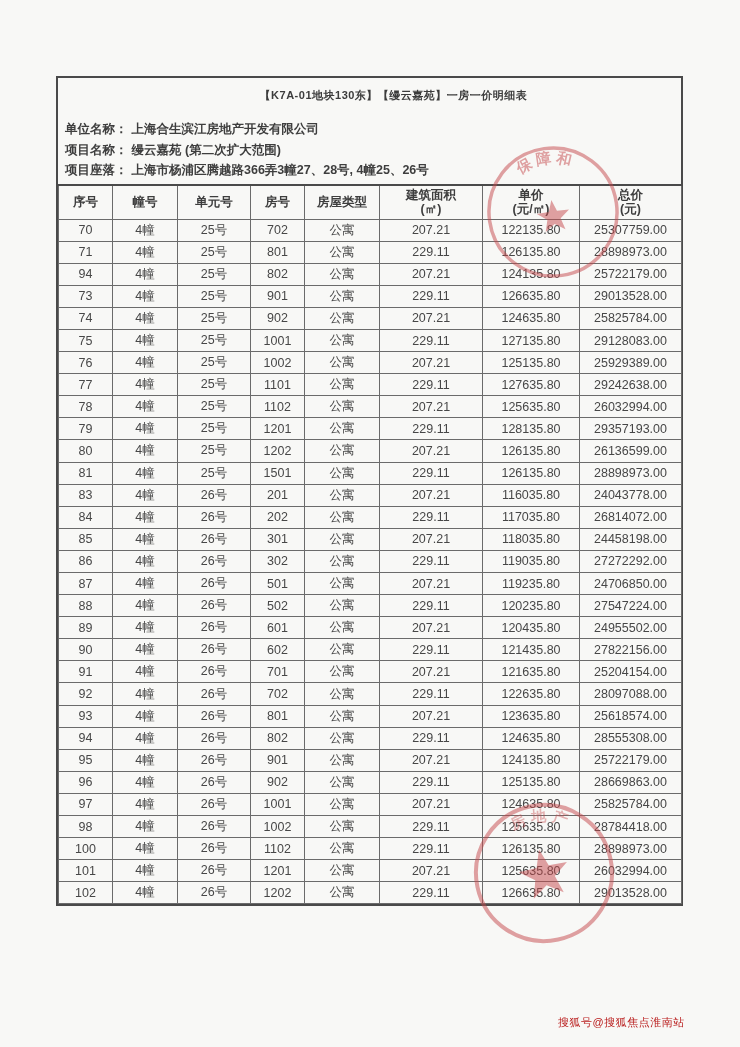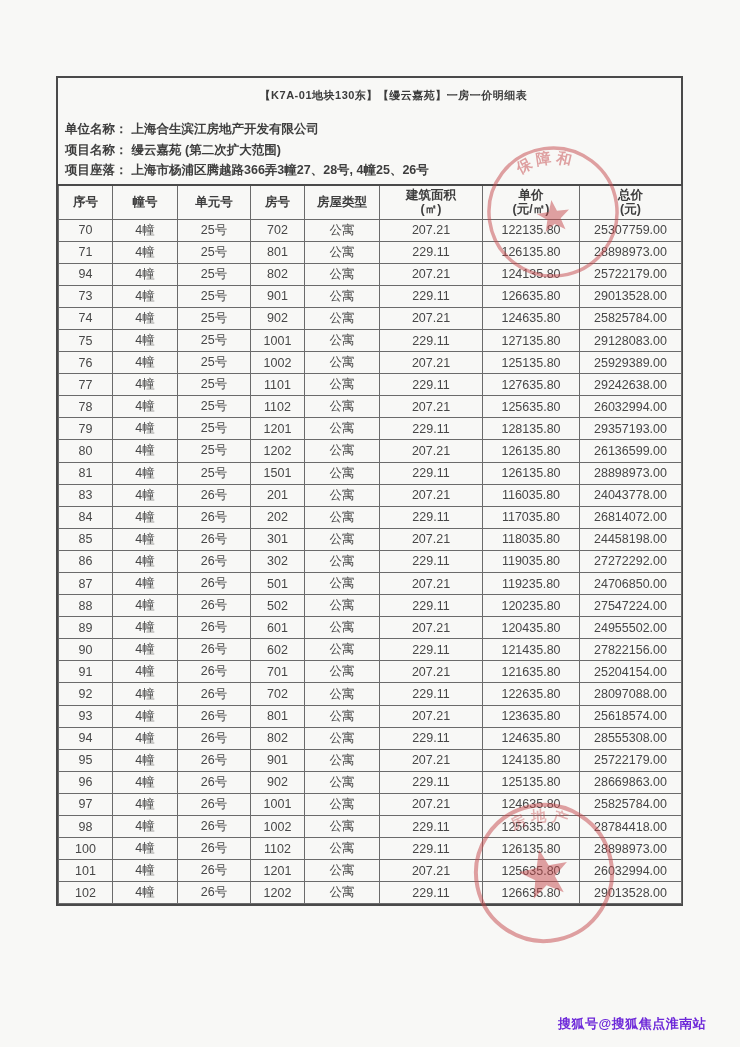--- a/index.html
+++ b/index.html
@@ -69,23 +69,23 @@
     position:absolute;
     pointer-events:none;
   }
   .stamp-ring { fill:none; stroke:#c5494c; }
   .stamp-star { fill:#c5494c; }
   .stamp-arc  { fill:#c5494c; font-weight:700; }
 
   .watermark {
     position:absolute;
     left:558px; top:1015px;
-    font-size:13px;
-    font-weight:700;
-    color:#6d28d9;
+    font-size:11px;
+    font-weight:400;
+    color:#b91c1c;
     letter-spacing:0.5px;
     white-space:nowrap;
   }
 </style>
 </head>
 <body>
 
 <div class="page">
 
   <div class="sheet">

